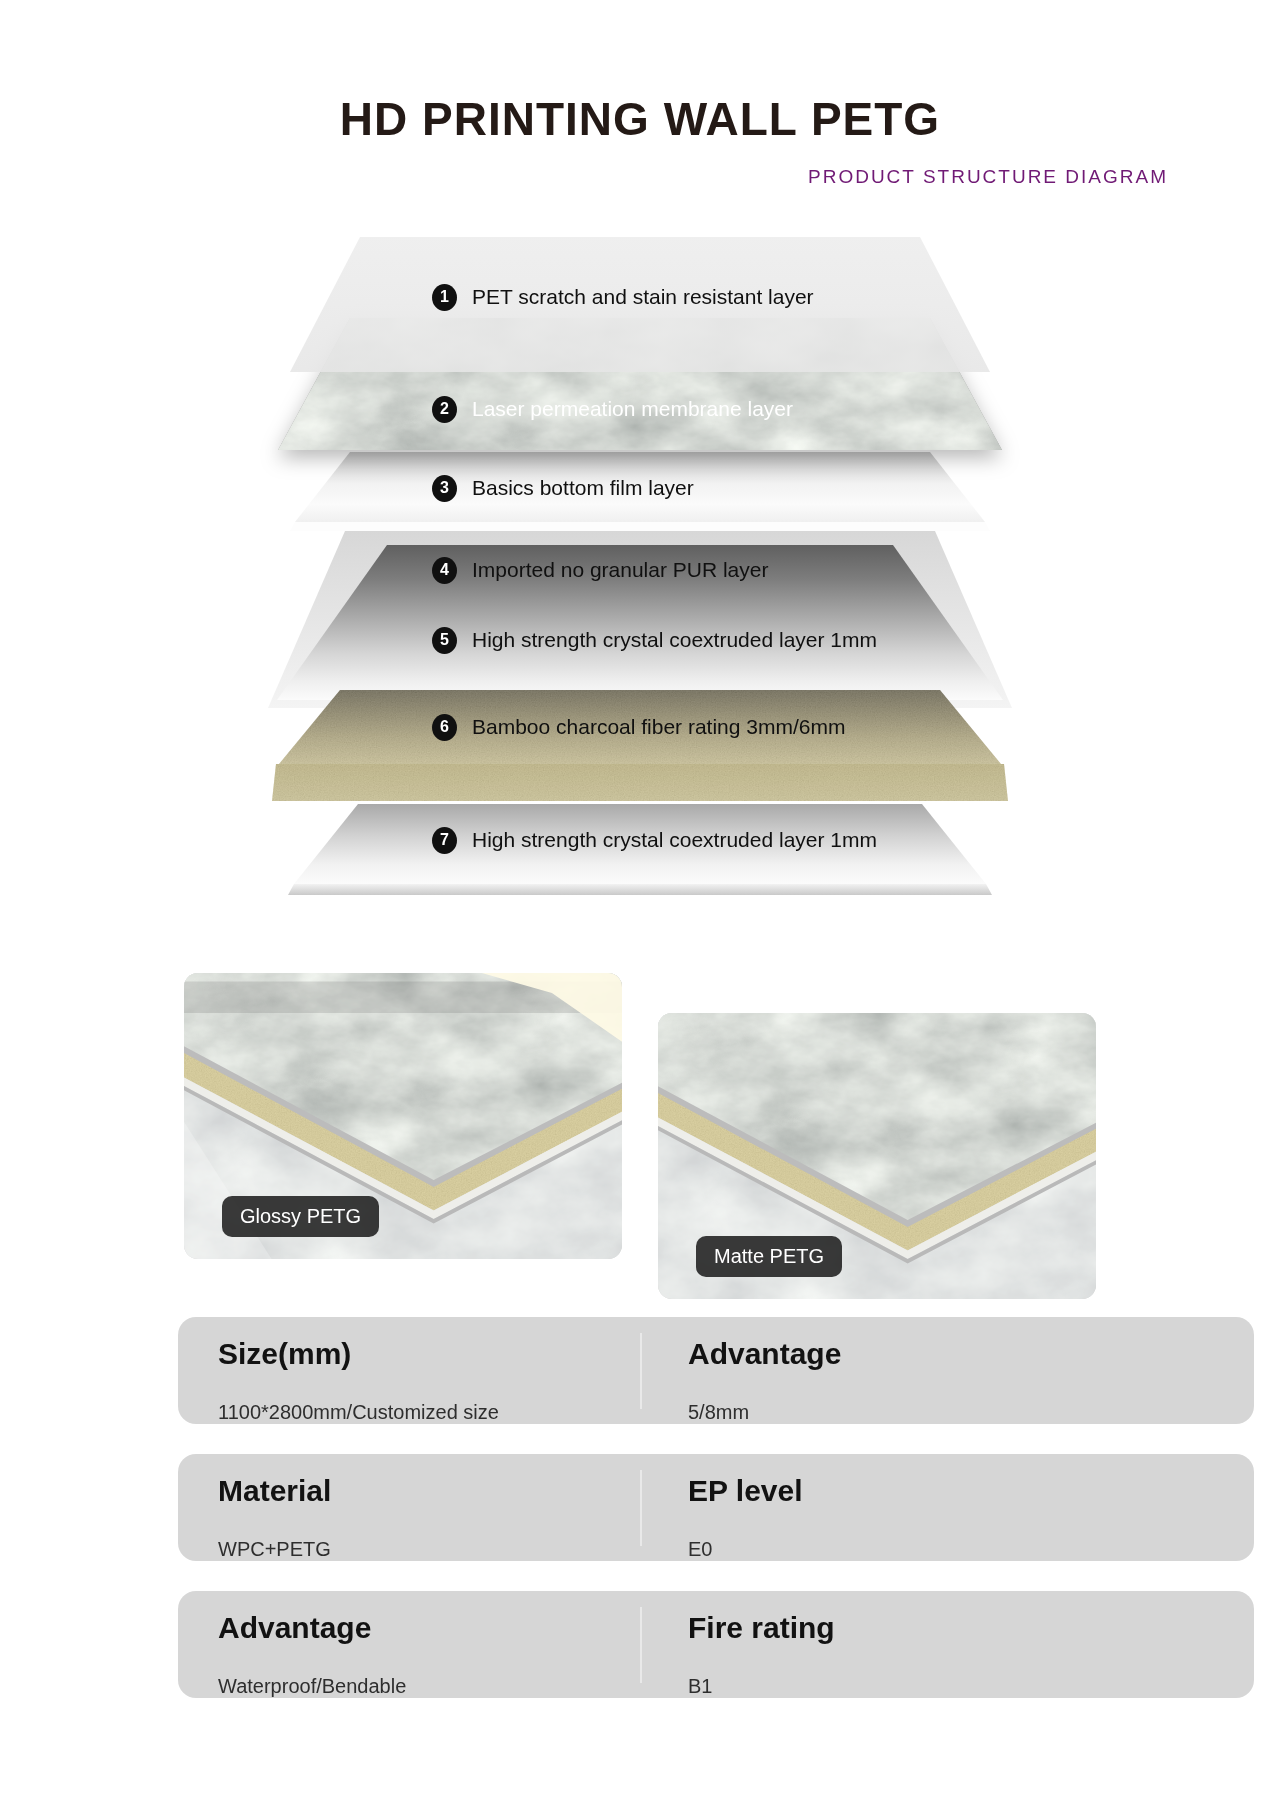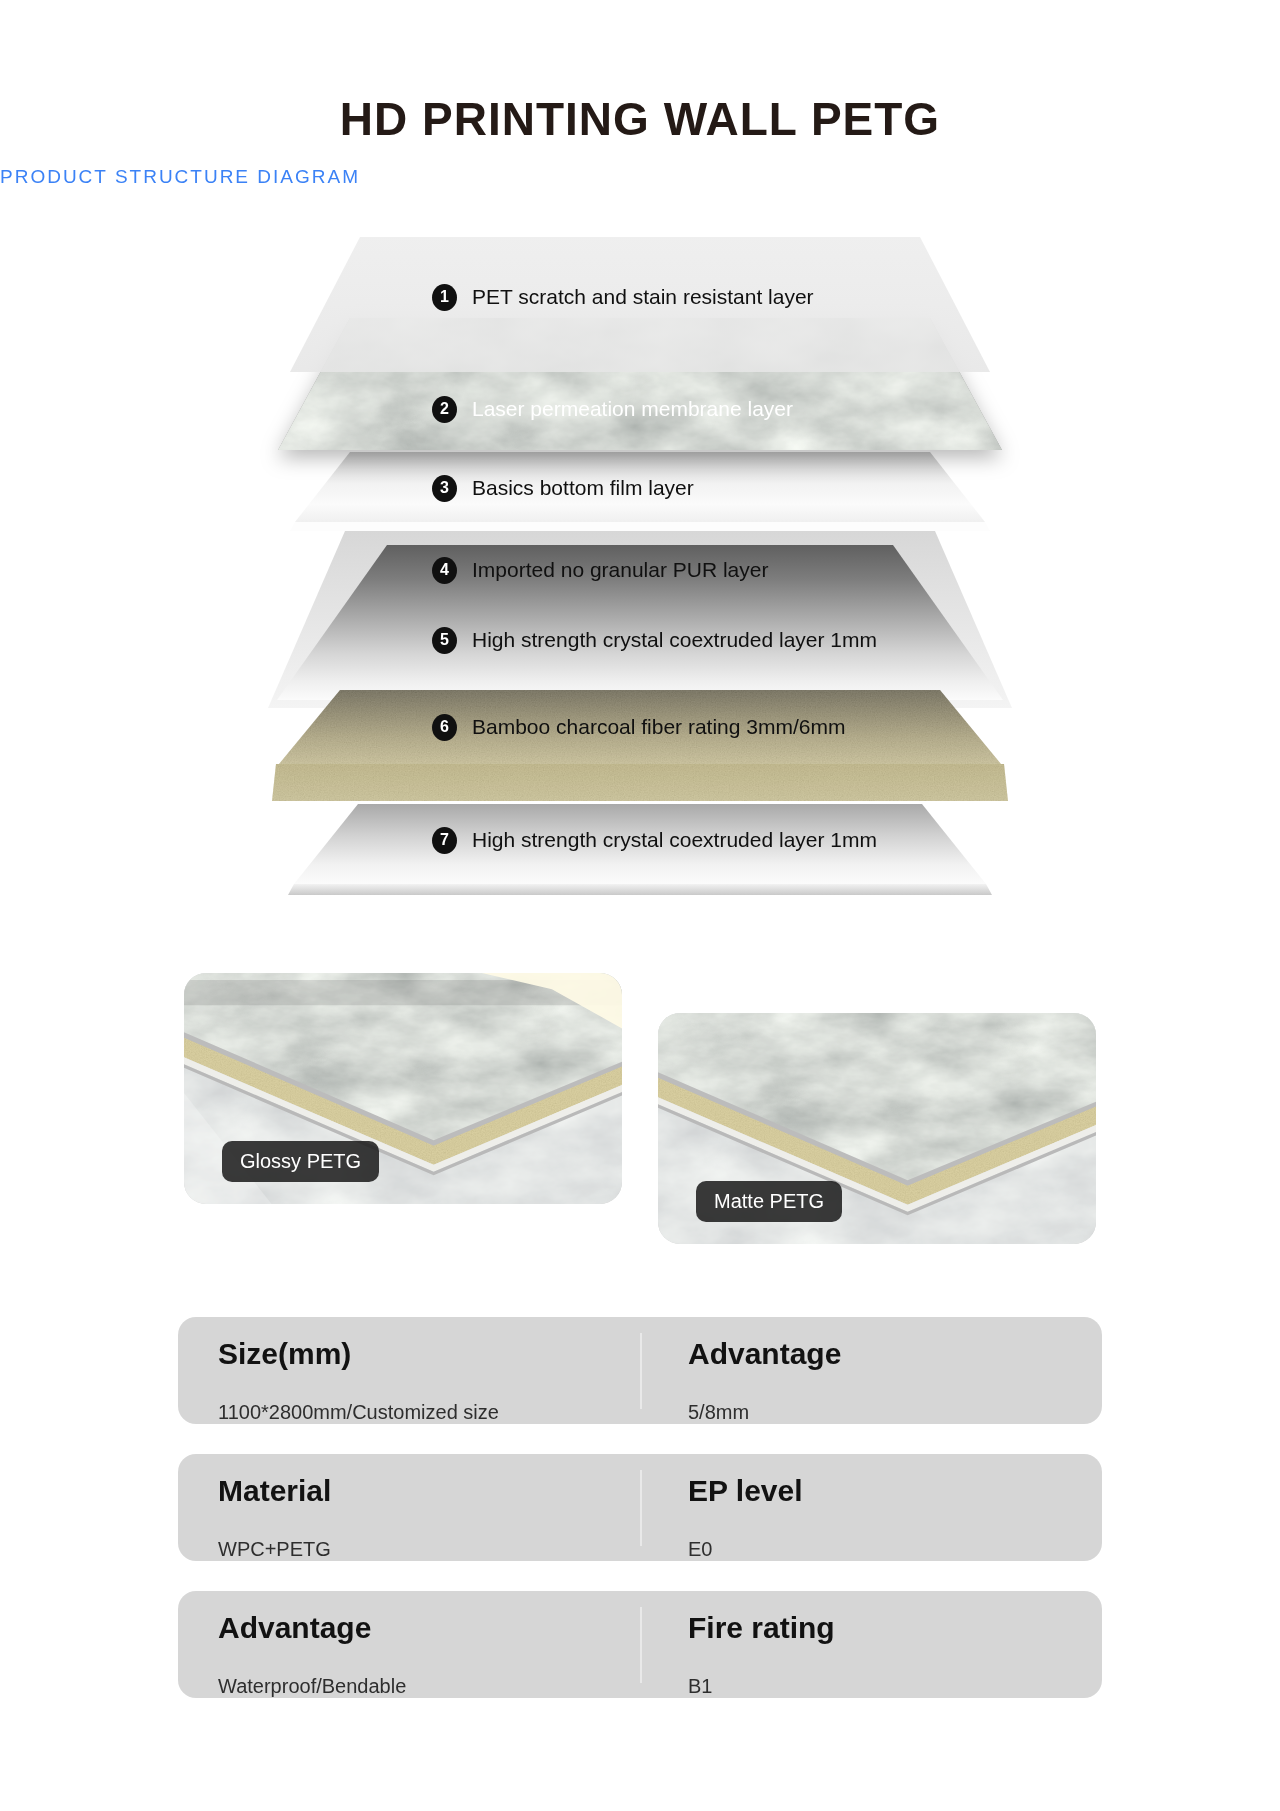--- a/index.html
+++ b/index.html
@@ -2,22 +2,22 @@
 <html><head>
 <meta charset="utf-8">
 <style>
   html,body{margin:0;padding:0;background:#fff;}
   #page{position:relative;width:1280px;height:1811px;background:#ffffff;overflow:hidden;
         font-family:"Liberation Sans",sans-serif;}
 
   
   .title{position:absolute;top:92px;left:0;width:1280px;text-align:center;
          font-size:46px;font-weight:700;letter-spacing:1px;color:#241a16;}
-  .subtitle{position:absolute;top:166px;left:0;width:1168px;text-align:left;
-            font-size:19px;font-weight:400;letter-spacing:2px;color:#3b82f6;}
+  .subtitle{position:absolute;top:166px;left:0;width:1168px;text-align:right;
+            font-size:19px;font-weight:400;letter-spacing:2px;color:#701a75;}
 
   
   .diagram{position:absolute;left:260px;top:237px;width:760px;height:660px;}
   .shape{position:absolute;}
   .shape svg{position:absolute;left:0;top:0;width:100%;height:100%;display:block;}
 
   .l1{left:30px;top:0;width:700px;height:135px;
       clip-path:polygon(10% 0,90% 0,100% 100%,0 100%);
       background:linear-gradient(180deg,rgba(238,238,238,.95),rgba(230,230,230,.88));
       z-index:7;}
@@ -59,39 +59,39 @@
   .lrow{position:absolute;left:172px;height:30px;display:flex;align-items:center;gap:15px;z-index:20;}
   .lnum{width:25px;height:27px;border-radius:50%;background:#101010;color:#ffffff;
         display:flex;align-items:center;justify-content:center;
         font-size:16px;font-weight:700;flex:0 0 auto;}
   .ltext{font-size:21px;font-weight:500;color:#101010;white-space:nowrap;}
   .ltext.light{color:#ffffff;}
   .row1{top:45px;} .row2{top:157px;} .row3{top:236px;} .row4{top:318px;}
   .row5{top:388px;} .row6{top:475px;} .row7{top:588px;}
 
   
-  .photo{position:absolute;top:973px;width:438px;height:231px;border-radius:22px;
+  .photo{position:absolute;top:973px;width:438px;height:286px;border-radius:14px;
          overflow:hidden;background:#cfcfcf;}
   .photo.glossy{left:184px;} .photo.matte{left:658px;margin-top:40px;}
   .ply{position:absolute;left:0;top:0;width:100%;height:100%;}
   .ply svg{position:absolute;left:0;top:0;width:100%;height:100%;display:block;}
   .surface{clip-path:polygon(0 0,100% 0,100% 40%,57% 74%,0 27%);}
   .rimtop{clip-path:polygon(0 25.6%,57% 72.4%,100% 38.4%,100% 41%,57% 75.4%,0 28.6%);background:#bcbcbc;}
   .core{clip-path:polygon(0 28%,57% 74.8%,100% 40.5%,100% 48.5%,57% 83%,0 36.5%);background:#d8cc96;}
   .rimwhite{clip-path:polygon(0 36.5%,57% 83%,100% 48.5%,100% 51.5%,57% 86%,0 39.5%);background:#eeeeea;}
   .rimgray{clip-path:polygon(0 39.5%,57% 86%,100% 51.5%,100% 53%,57% 87.6%,0 41%);background:#b9b9b9;}
   .glare{clip-path:polygon(68% 0,100% 0,100% 24%,84% 7%);background:rgba(255,251,230,.92);}
   .sheen{clip-path:polygon(0 3%,100% 3%,100% 14%,0 14%);background:rgba(90,90,90,.18);}
   .streak{clip-path:polygon(0 52%,20% 100%,0 100%);background:rgba(255,255,255,.25);}
   .pbadge{position:absolute;left:38px;bottom:22px;background:rgba(25,25,25,.85);
           color:#fff;font-size:20px;font-weight:500;padding:9px 18px;border-radius:10px;
           white-space:nowrap;}
 
   
-  .card{position:absolute;left:178px;width:924px;height:107px;border-radius:18px;
+  .card{position:absolute;left:178px;width:1076px;height:107px;border-radius:18px;
         background:#d6d6d6;}
   .card.c1{top:1317px;} .card.c2{top:1454px;} .card.c3{top:1591px;}
   .ccol{position:absolute;top:20px;}
   .ccol.left{left:40px;} .ccol.right{left:510px;}
   .clabel{font-size:30px;font-weight:700;color:#121212;line-height:34px;}
   .cvalue{font-size:20px;font-weight:400;color:#2e2e2e;margin-top:30px;}
   .cdiv{position:absolute;left:462px;top:16px;width:2px;height:76px;background:#e9e9e9;}
 </style>
 </head>
 <body>

